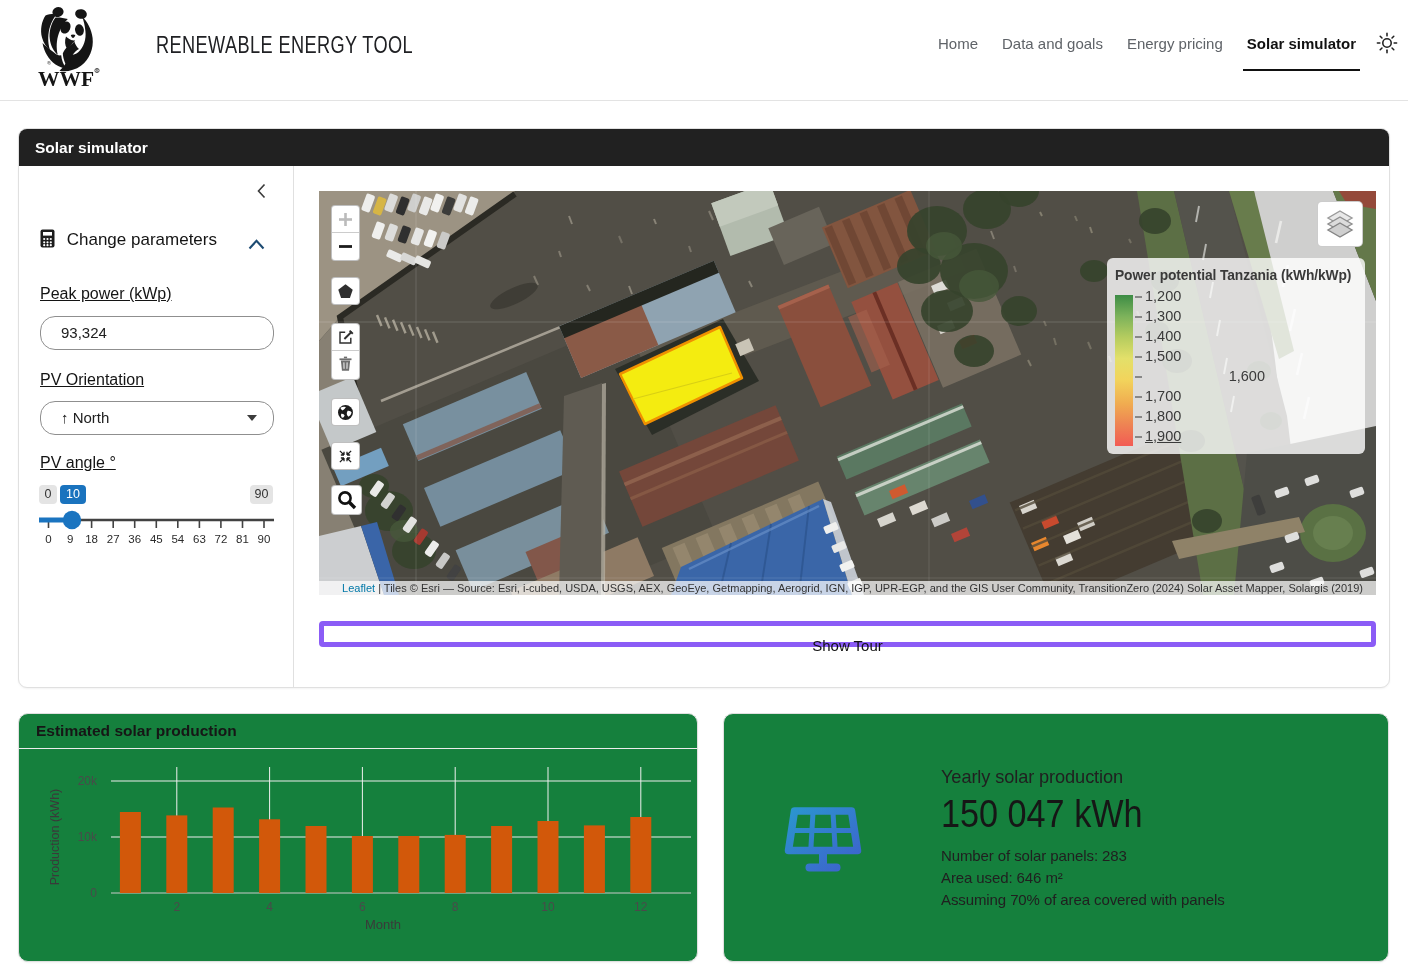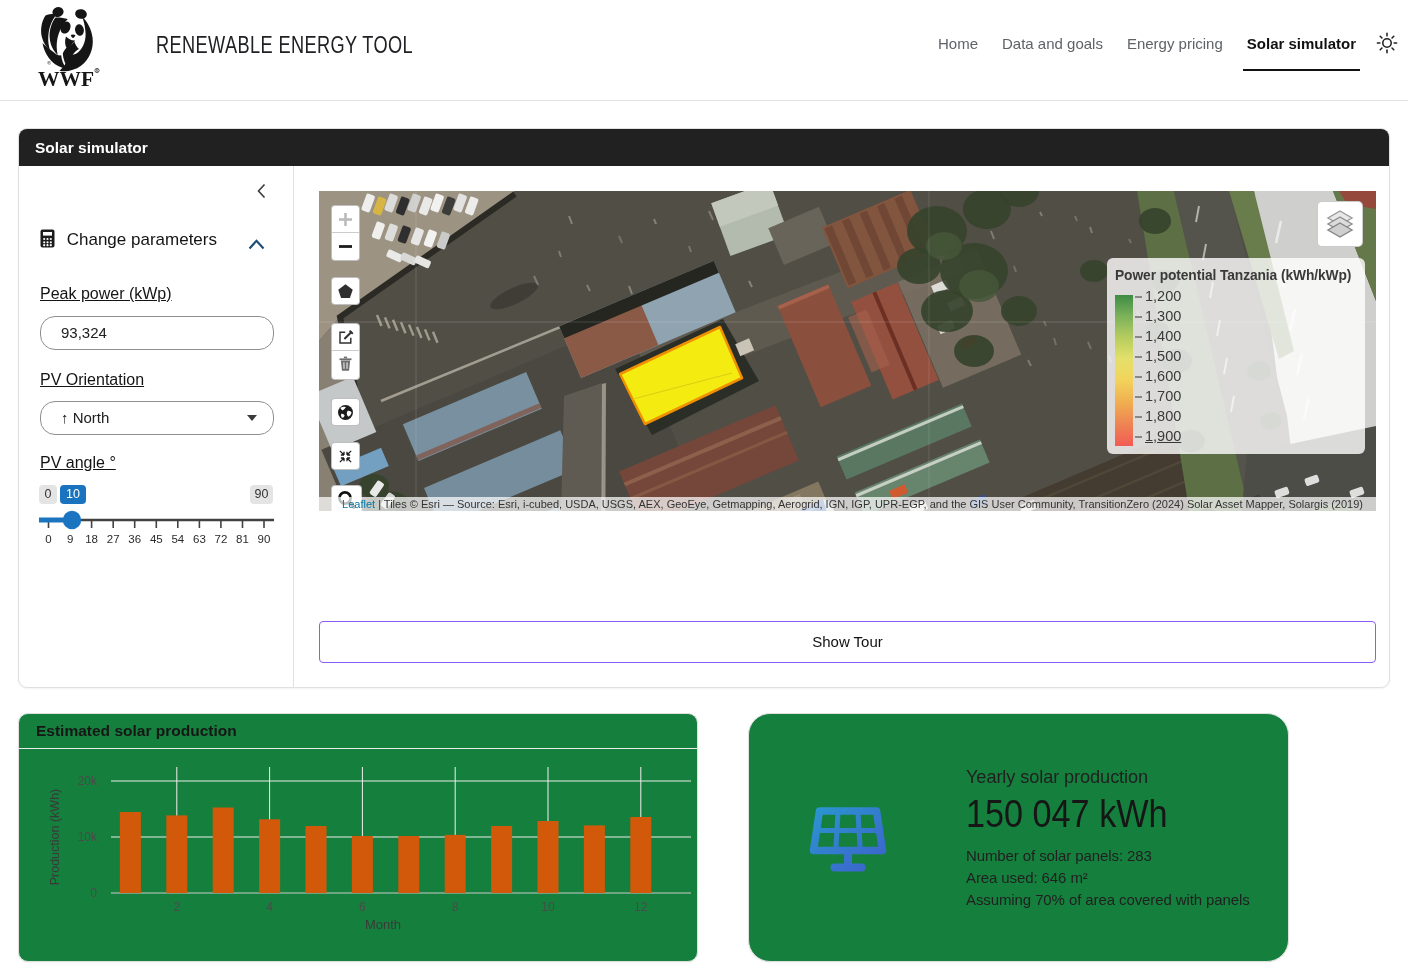--- a/index.html
+++ b/index.html
@@ -22,37 +22,37 @@
 .cp-row { position:absolute; left:21px; top:63px; width:232px; font-size:17px; color:#141414; }
 .cp-row svg { vertical-align:-3px; margin-right:7px; }
 .cp-chev { position:absolute; right:0; top:3px; }
 .lbl { position:absolute; left:21px; font-size:16px; color:#141414;text-decoration:underline; }
 .inp { position:absolute; left:21px; width:234px; height:34px; border:1px solid #8f8f8f; border-radius:15px; font-size:15px; color:#202020; padding-left:20px; line-height:32px; background:#fff; }
 .sel-caret { position:absolute; width:0; height:0; border-left:5.5px solid transparent; border-right:5.5px solid transparent; border-top:6px solid #3c3c3c; }
 
 .badge { position:absolute; height:19px; border-radius:4px; background:#e4e4e4; color:#333; font-size:12.5px; text-align:center; line-height:19px; }
 .badge.blue { background:#1a73be; color:#fff; }
 
-.map { position:absolute; left:300px; top:62px; width:1057px; height:320px; overflow:hidden; background:#8f897c; }
-.tour { position:absolute; left:300px; top:492px; width:1057px; height:42px; border:1px solid #8b5cf6; border-radius:4px; background:#fff; font-size:15px; color:#111; text-align:center; line-height:40px; font-family:"Liberation Sans",sans-serif; }
+.map { position:absolute; left:300px; top:62px; width:1057px; height:404px; overflow:hidden; background:#8f897c; }
+.tour { position:absolute; left:300px; top:492px; width:1057px; height:26px; border:5px solid #8b5cf6; border-radius:4px; background:#fff; font-size:15px; color:#111; text-align:center; line-height:40px; font-family:"Liberation Sans",sans-serif; }
 
 .lc { position:absolute; background:#fff; border:1.5px solid rgba(0,0,0,.25); border-radius:4px; }
 .lbtn { width:27px; height:27px; display:block; text-align:center; color:#242424; }
 .attr { position:absolute; left:0; right:0; bottom:0; height:14px; background:rgba(255,255,255,.72); font-size:11px; line-height:14px; color:#333; text-align:right; padding-right:13px; white-space:nowrap; }
 .attr a { color:#0078a8; }
 
 .legend { position:absolute; left:788px; top:67px; width:258px; height:196px; background:rgba(255,255,255,.8); border-radius:6px; padding:10px 8px; box-sizing:border-box; }
 .legend h4 { font-size:13.8px; color:#3a3a3a; margin-bottom:8px; font-weight:bold; white-space:nowrap; letter-spacing:-0.1px; }
 .lgrad { position:absolute; left:8px; top:37px; width:18px; height:151px; background:linear-gradient(180deg,#3d8c45 0%,#7cb25b 14%,#b5cc5f 28%,#e3e06a 42%,#f2d45c 56%,#f0ac50 72%,#ee8353 86%,#f25b54 100%); }
 .lrow { position:absolute; left:38px; width:120px; font-size:14.5px; color:#3a3a3a; }
 .lrow:before { content:""; position:absolute; left:-10px; top:8px; width:7px; height:1.5px; background:#888; }
 
 .card { position:absolute; background:#15803d; border:1px solid #e0e0e0; border-radius:10px; box-shadow:0 1px 2px rgba(0,0,0,.05); }
 .card.c1 { left:18px; top:713px; width:680px; height:249px; }
-.card.c2 { left:748px; top:713px; width:541px; height:249px;border-radius:22px; }
+.card.c2 { left:723px; top:713px; width:666px; height:249px; }
 .c1 h3 { font-size:15.5px; padding:8px 0 0 17px; color:#161616; }
 .c1 .hline { margin-top:8px; border-bottom:1px solid #ececec; }
 .c2 .icon { position:absolute; left:60px; top:93px; }
 .c2 .tx { position:absolute; left:217px; top:53px; }
 .t1 { font-size:18.2px; color:#202020; letter-spacing:-0.1px; }
 .t2 { font-size:38px; color:#161616; margin-top:5px; transform:scaleX(0.9); transform-origin:0 50%; white-space:nowrap; }
 .t3 { font-size:15px; color:#202020; margin-top:9px; line-height:22px; letter-spacing:-0.1px; }
 </style>
 </head>
 <body>
@@ -442,21 +442,21 @@
     </svg>
   </div>
 
   <div class="legend">
     <h4>Power potential Tanzania (kWh/kWp)</h4>
     <div class="lgrad"></div>
     <div class="lrow" style="top:30px;">1,200</div>
     <div class="lrow" style="top:50px;">1,300</div>
     <div class="lrow" style="top:70px;">1,400</div>
     <div class="lrow" style="top:90px;">1,500</div>
-    <div class="lrow" style="top:110px;">1,600</div>
+    <div class="lrow" style="top:110px;text-align:right;">1,600</div>
     <div class="lrow" style="top:130px;">1,700</div>
     <div class="lrow" style="top:150px;">1,800</div>
     <div class="lrow" style="top:170px;text-decoration:underline;">1,900</div>
   </div>
   <div class="attr"><a>Leaflet</a> | Tiles © Esri — Source: Esri, i-cubed, USDA, USGS, AEX, GeoEye, Getmapping, Aerogrid, IGN, IGP, UPR-EGP, and the GIS User Community, TransitionZero (2024) Solar Asset Mapper, Solargis (2019)</div>
 </div>
   <div class="tour">Show Tour</div>
 </div>
 
 <div class="card c1">

